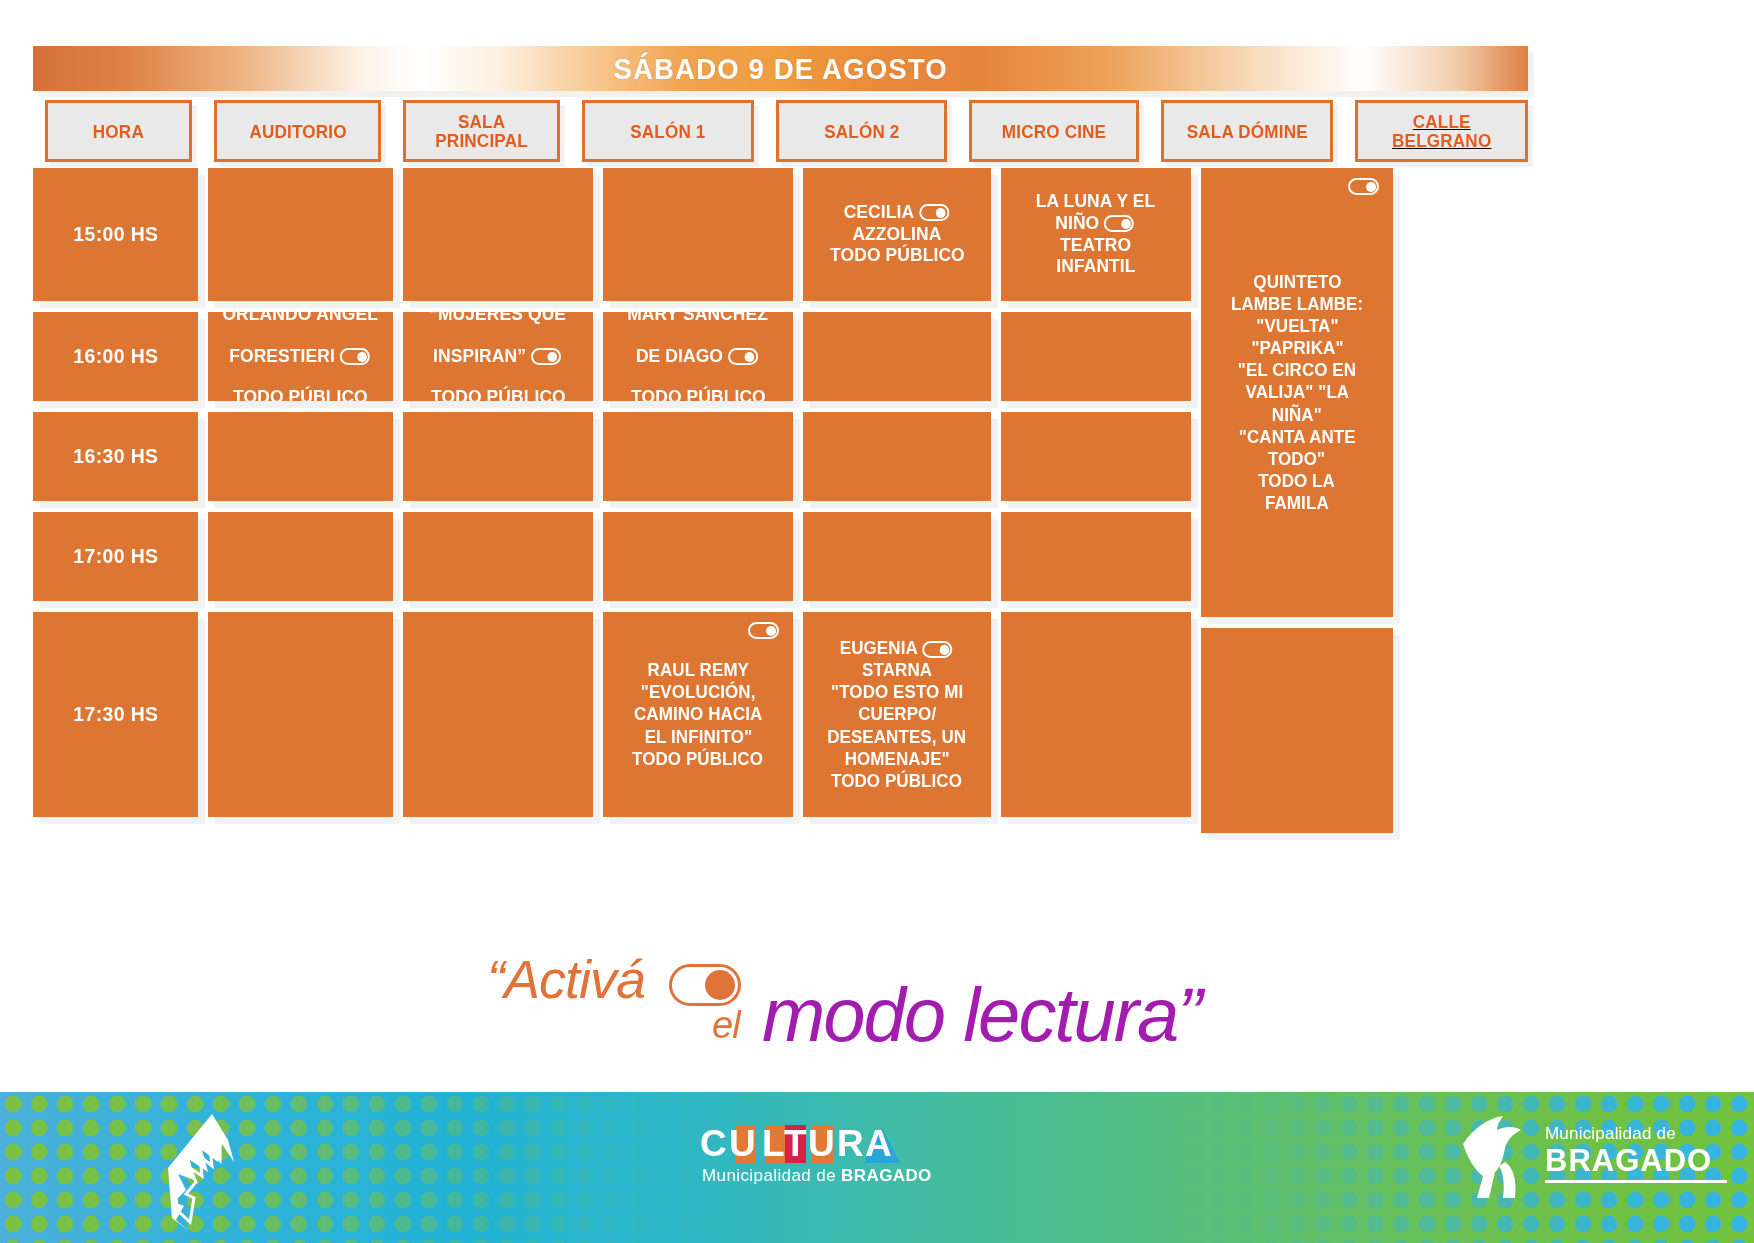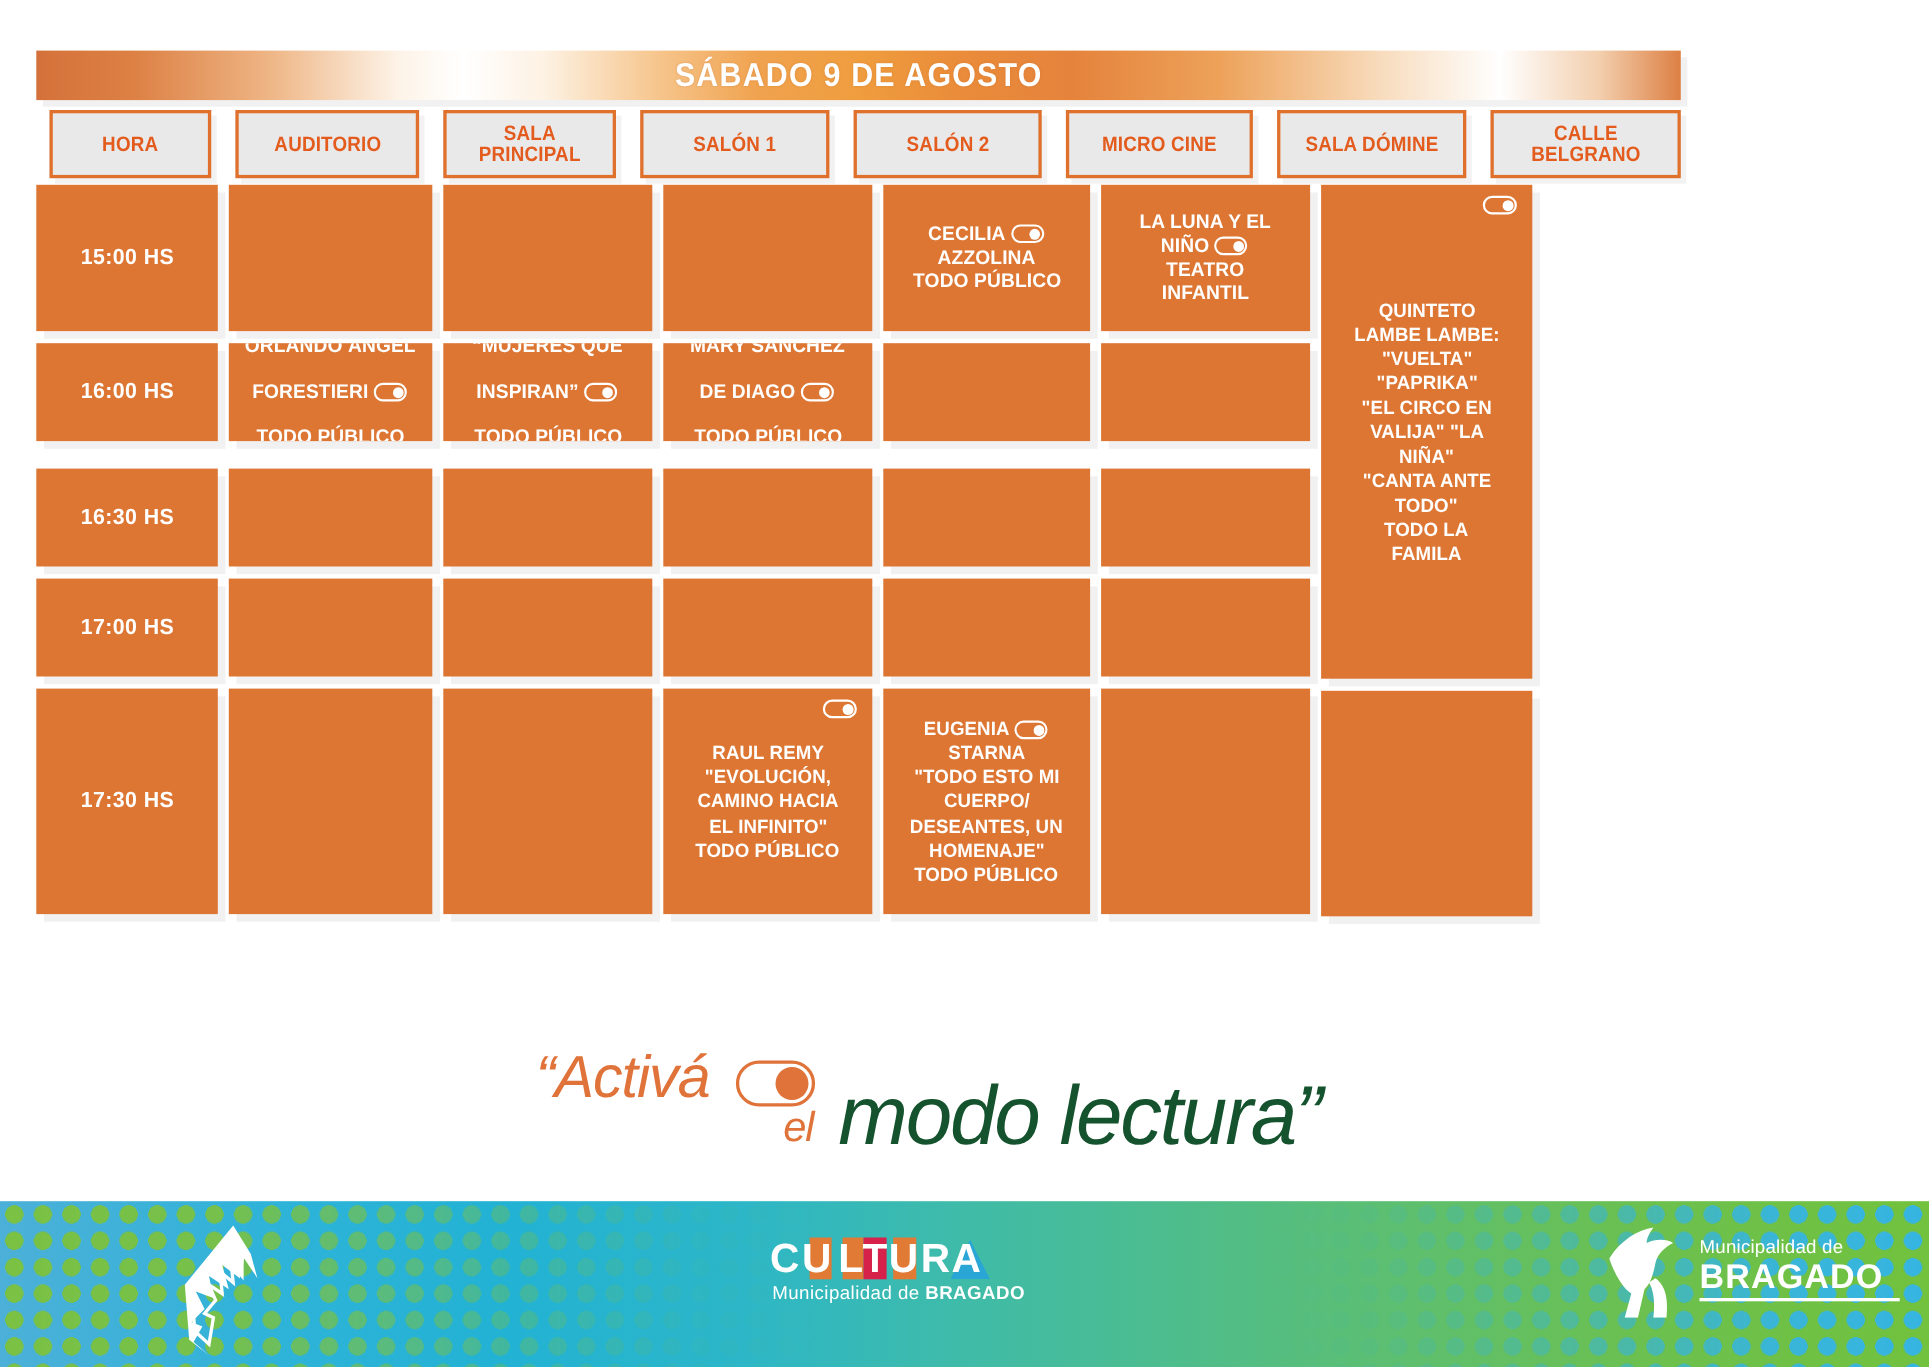--- a/index.html
+++ b/index.html
@@ -65,21 +65,21 @@
     width: 1495px;
   }
   .grid-row {
     display: flex;
     gap: 0px;
   }
   .col {
     margin-right: 10px;
     padding-left: 12px;
   }
-  .col:last-child { margin-right: 0; }
+  .col:last-child { margin-right: 0; text-decoration: underline; }
 
   
   .w-hora      { width: 165px; }
   .w-sala      { width: 175px; }
   .w-aud       { width: 185px; }
   .w-s1        { width: 190px; }
   .w-s2        { width: 190px; }
   .w-micro     { width: 188px; }
   .w-domine    { width: 190px; }
   .w-belgrano  { width: 192px; }
@@ -148,21 +148,21 @@
   }
   .cell.hour .cell-text {
     font-size: 20px;
     letter-spacing: 0.4px;
   }
   .cell.tall-text .cell-text { font-size: 17.5px; line-height: 1.26; }
 
   
   .h1 { height: 133px; }
   .h2 { height: 89px; gap: 20px; }
-  .h3 { height: 89px; margin-top: 14px; }
+  .h3 { height: 89px; }
   .h4 { height: 89px; }
   .h5 { height: 205px; text-align: center; }
   .h-big { height: 449px; }   
 
   
   .toggle {
     display: inline-block;
     vertical-align: middle;
     width: 31px;
     height: 17px;
@@ -233,21 +233,21 @@
     top: 56px;
     color: #e0733a;
     font-size: 38px;
     font-style: italic;
     letter-spacing: -1px;
   }
   .tg-modo {
     position: absolute;
     left: 762px;
     top: 23px;
-    color: #14532d;
+    color: #a21caf;
     font-size: 76px;
     font-style: italic;
     letter-spacing: -2px;
     white-space: nowrap;
   }
 
   
   .footer {
     position: absolute;
     left: 0;

